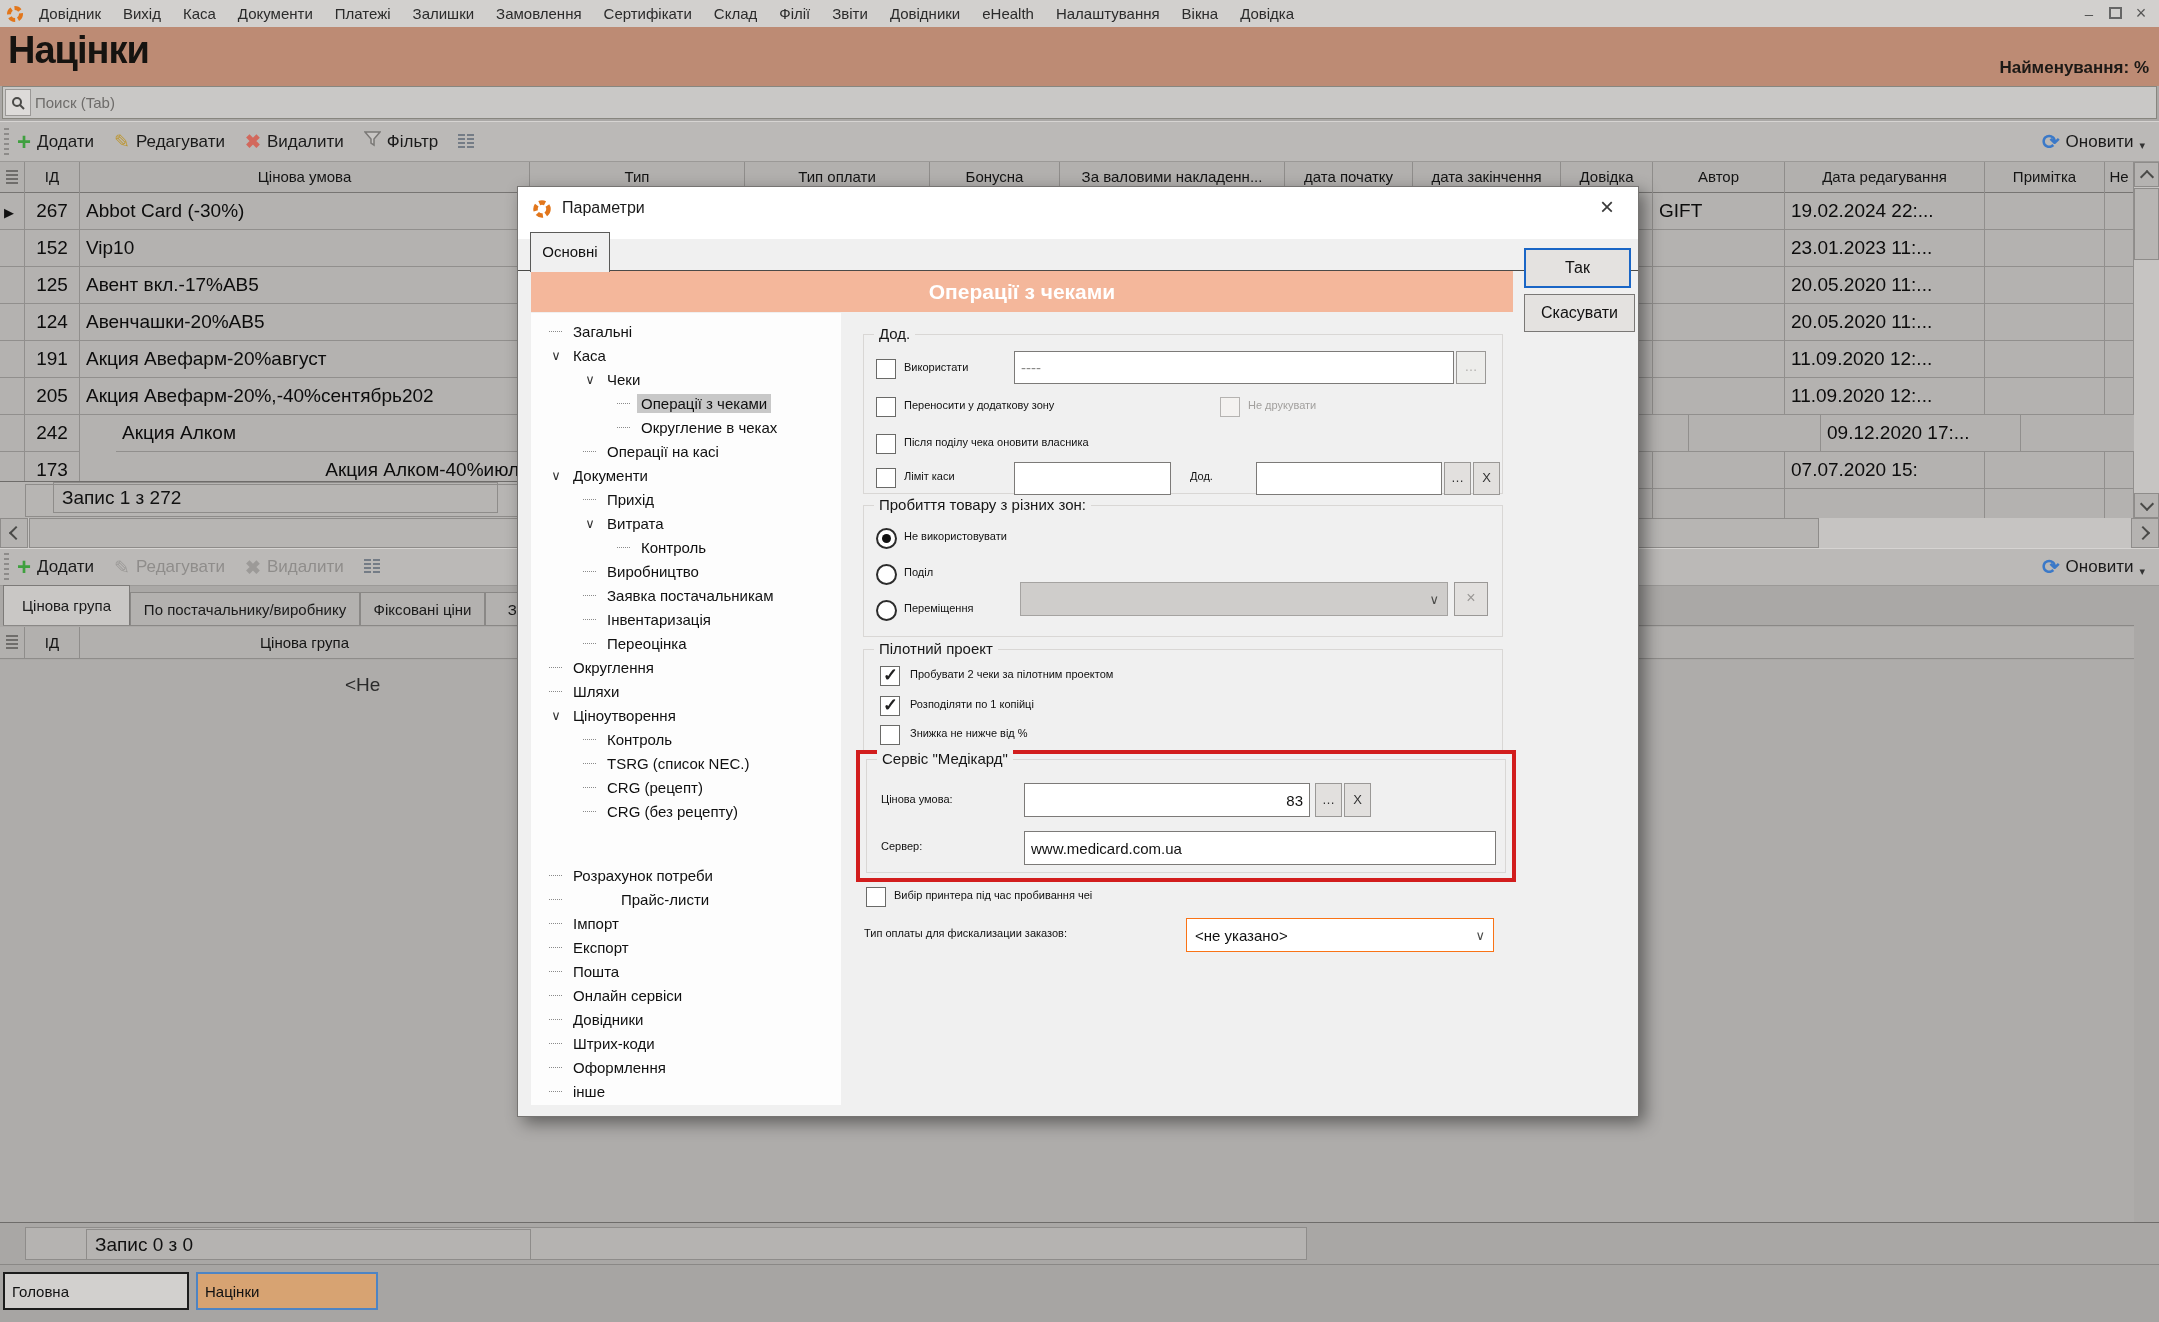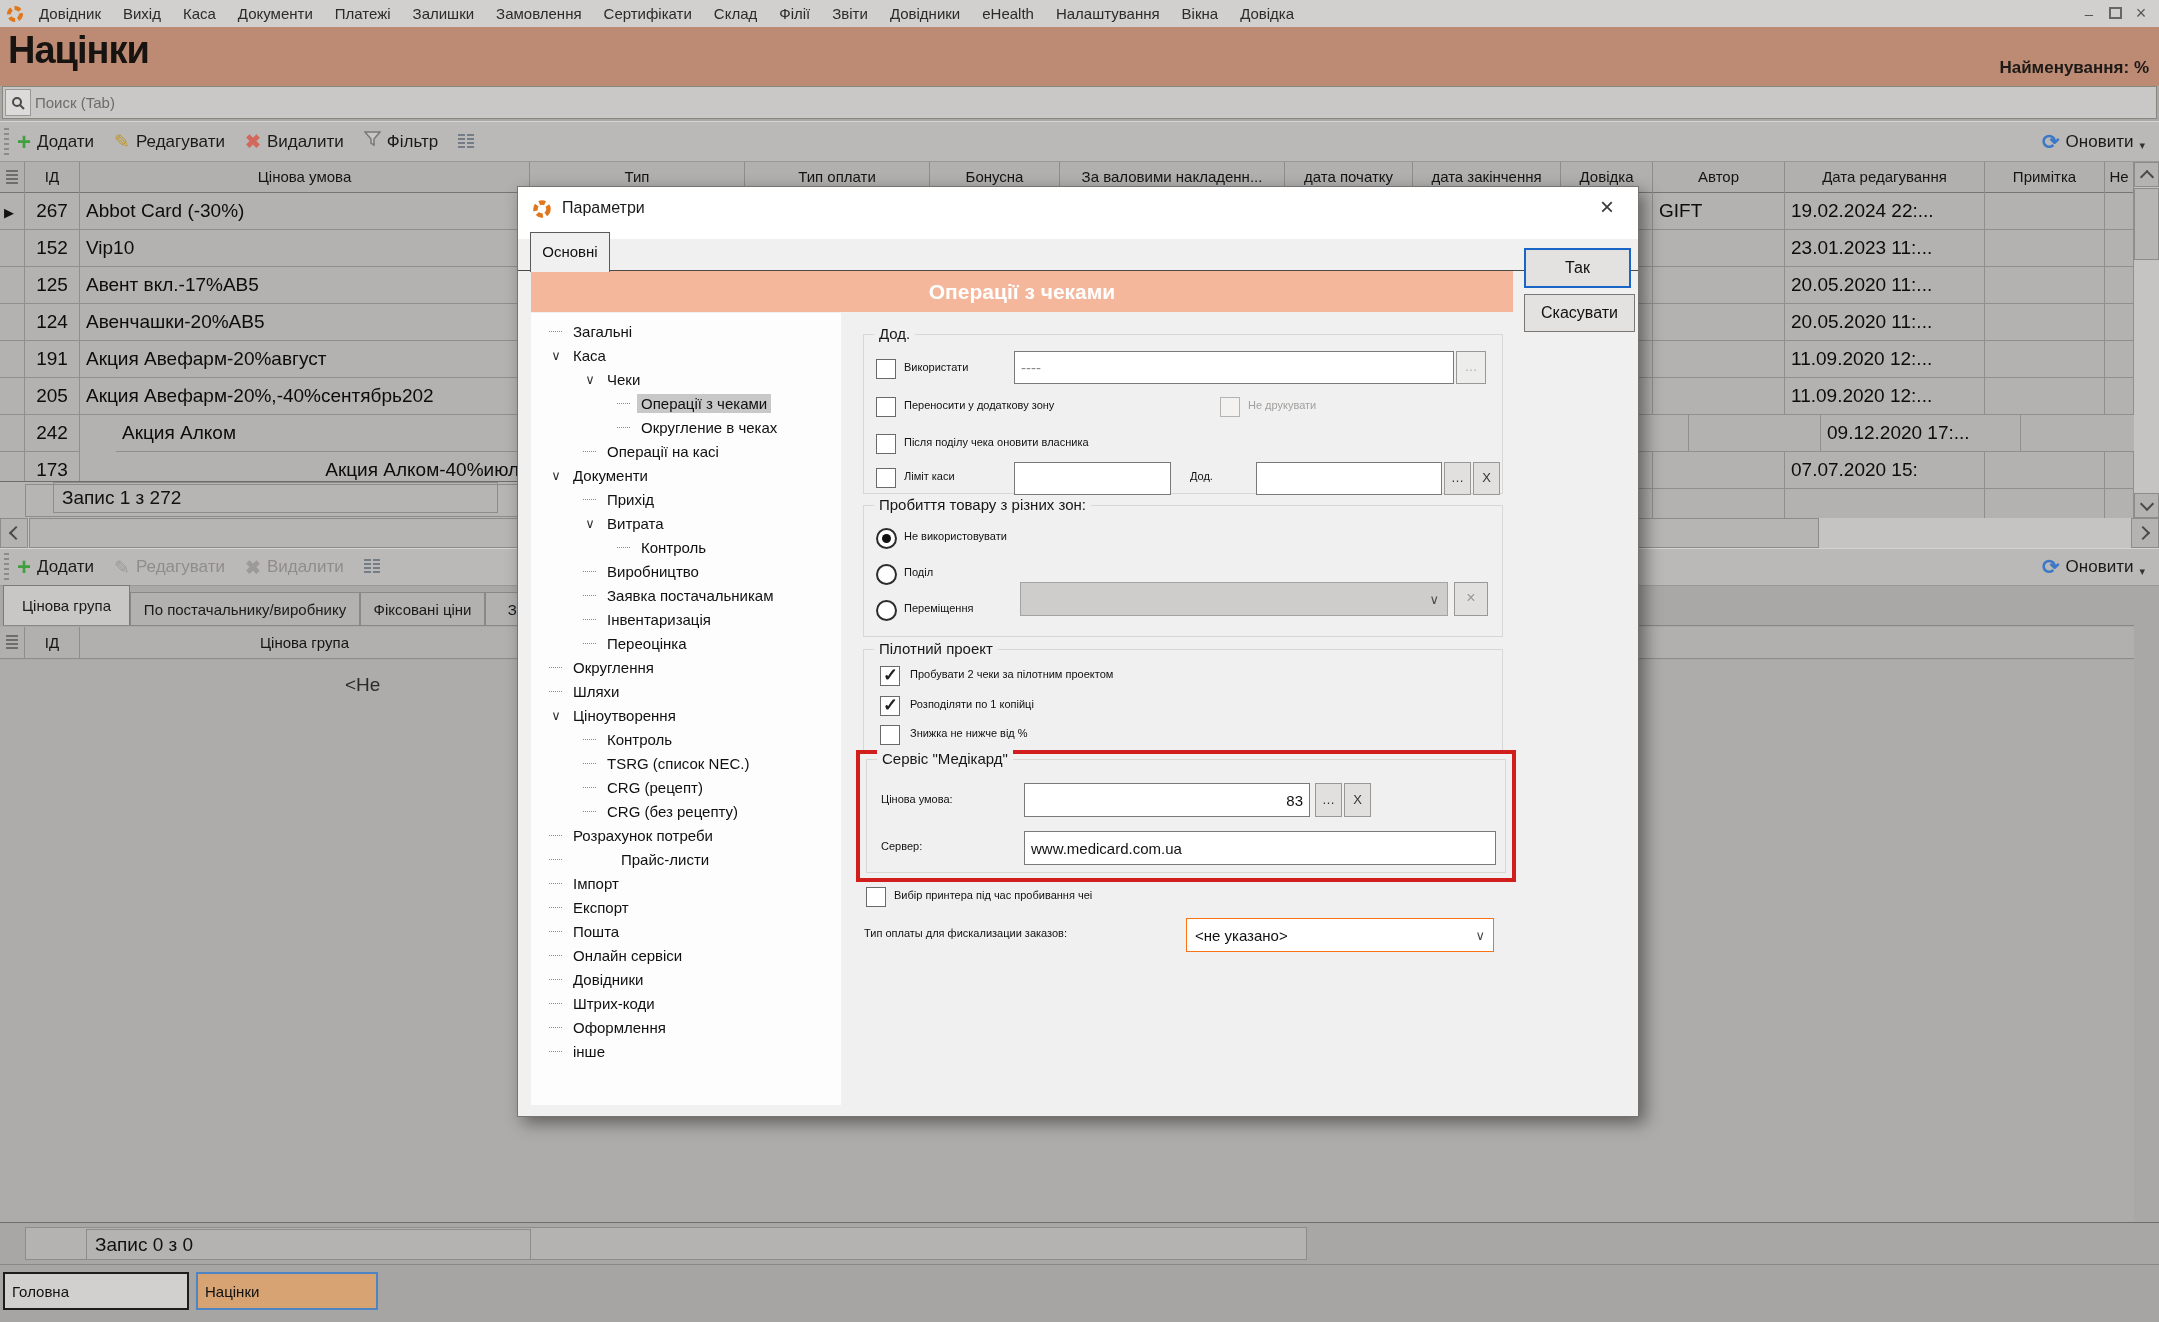--- a/index.html
+++ b/index.html
@@ -522,21 +522,21 @@
           <span class="tlab">TSRG (список NEC.)</span>
         </div>
         <div class="trow" style="padding-left: 52px;">
           <span class="tdash"></span>
           <span class="tlab">CRG (рецепт)</span>
         </div>
         <div class="trow" style="padding-left: 52px;">
           <span class="tdash"></span>
           <span class="tlab">CRG (без рецепту)</span>
         </div>
-        <div class="trow" style="padding-left: 18px;">
+        <div class="trow" style="padding-left: 18px; margin-top: 40px;">
           <span class="tdash"></span>
           <span class="tlab">Розрахунок потреби</span>
         </div>
         <div class="trow" style="padding-left: 18px; gap: 48px;">
           <span class="tdash"></span>
           <span class="tlab">Прайс-листи</span>
         </div>
         <div class="trow" style="padding-left: 18px;">
           <span class="tdash"></span>
           <span class="tlab">Імпорт</span>

